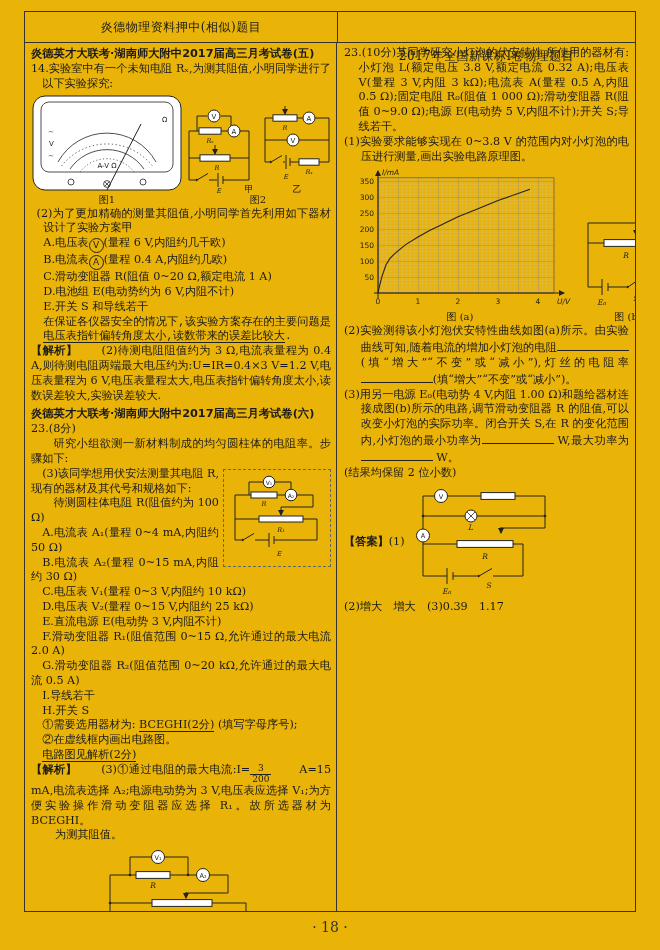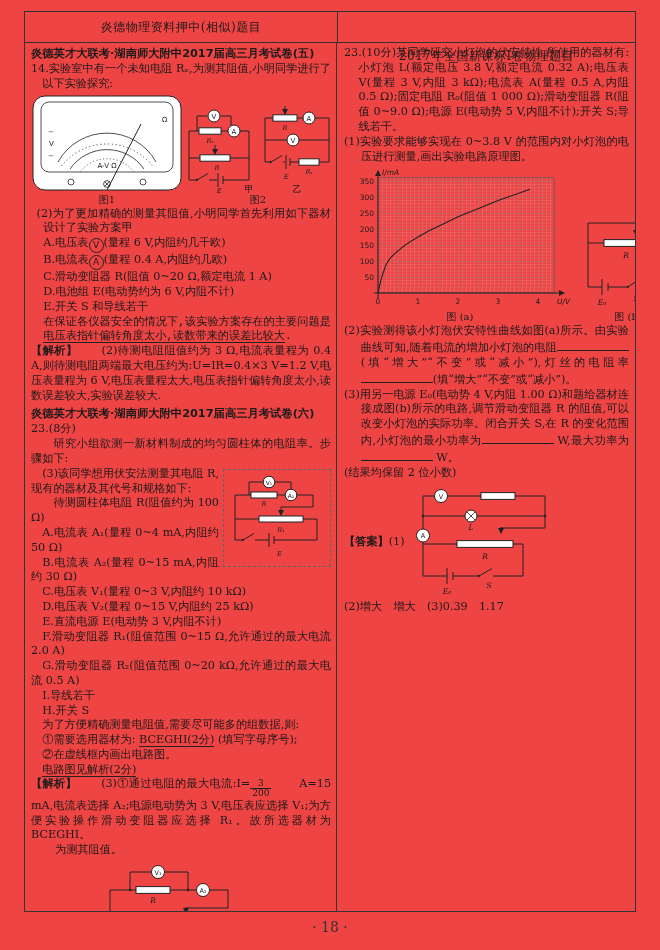--- a/index.html
+++ b/index.html
@@ -1,16 +1,16 @@
 <!DOCTYPE html>
 <html><head>
 <meta charset="utf-8">
 <style>
   html,body{margin:0;padding:0;background:#f2f2f0;}
-  .page{position:relative;width:660px;height:950px;background:#ef4444;
+  .page{position:relative;width:660px;height:950px;background:#eab308;
         font-family:"DejaVu Serif",serif;color:#1a1a1a;overflow:hidden;}
   .frame{position:absolute;left:24px;top:11px;width:612px;height:901px;
          border:1.3px solid #333;box-sizing:border-box;}
   .header-row{display:flex;height:30px;border-bottom:1.3px solid #333;}
   .hcell{display:flex;align-items:center;justify-content:center;font-size:12px;letter-spacing:.5px;}
   .hcell.left{width:312px;border-right:1.3px solid #333;}
   .hcell.right{flex:1;margin-top:44px;}
   .columns{display:flex;height:868px;justify-content:center;}
   .col{box-sizing:border-box;overflow:hidden;font-size:11.2px;line-height:14.8px;text-align:justify;}
   .col-left{width:312px;border-right:1.3px solid #333;padding:3px 5px 0 6px;}
@@ -208,21 +208,20 @@
           <div class="opt6">B.电流表 A₂(量程 0~15 mA,内阻约 30 Ω)</div>
           <div class="opt6">C.电压表 V₁(量程 0~3 V,内阻约 10 kΩ)</div>
           <div class="opt6">D.电压表 V₂(量程 0~15 V,内阻约 25 kΩ)</div>
           <div class="opt6">E.直流电源 E(电动势 3 V,内阻不计)</div>
           <div class="opt6">F.滑动变阻器 R₁(阻值范围 0~15 Ω,允许通过的最大电流 2.0 A)</div>
           <div class="opt6">G.滑动变阻器 R₂(阻值范围 0~20 kΩ,允许通过的最大电流 0.5 A)</div>
           <div class="opt6">I.导线若干</div>
           <div class="opt6">H.开关 S</div>
         </div>
 
-        <div class="ind1">为了方便精确测量电阻值,需要尽可能多的组数据,则:</div>
         <div class="ind1">
           <span>①需要选用器材为:</span>
           <span class="uans">BCEGHI(2分)</span>
           <span>(填写字母序号);</span>
         </div>
         <div class="ind1">②在虚线框内画出电路图。</div>
         <div class="ind1"><span class="uans">电路图见解析(2分)</span></div>
 
         <div>
           <span class="jx-label">【解析】</span><span class="jx-text">(3)①通过电阻的最大电流:I=</span><span class="frac"><span class="num">3</span><span class="den">200</span></span><span class="jx-text"> A=15 mA,电流表选择 A₂;电源电动势为 3 V,电压表应选择 V₁;为方便实验操作滑动变阻器应选择 R₁。故所选器材为 BCEGHI。</span>

